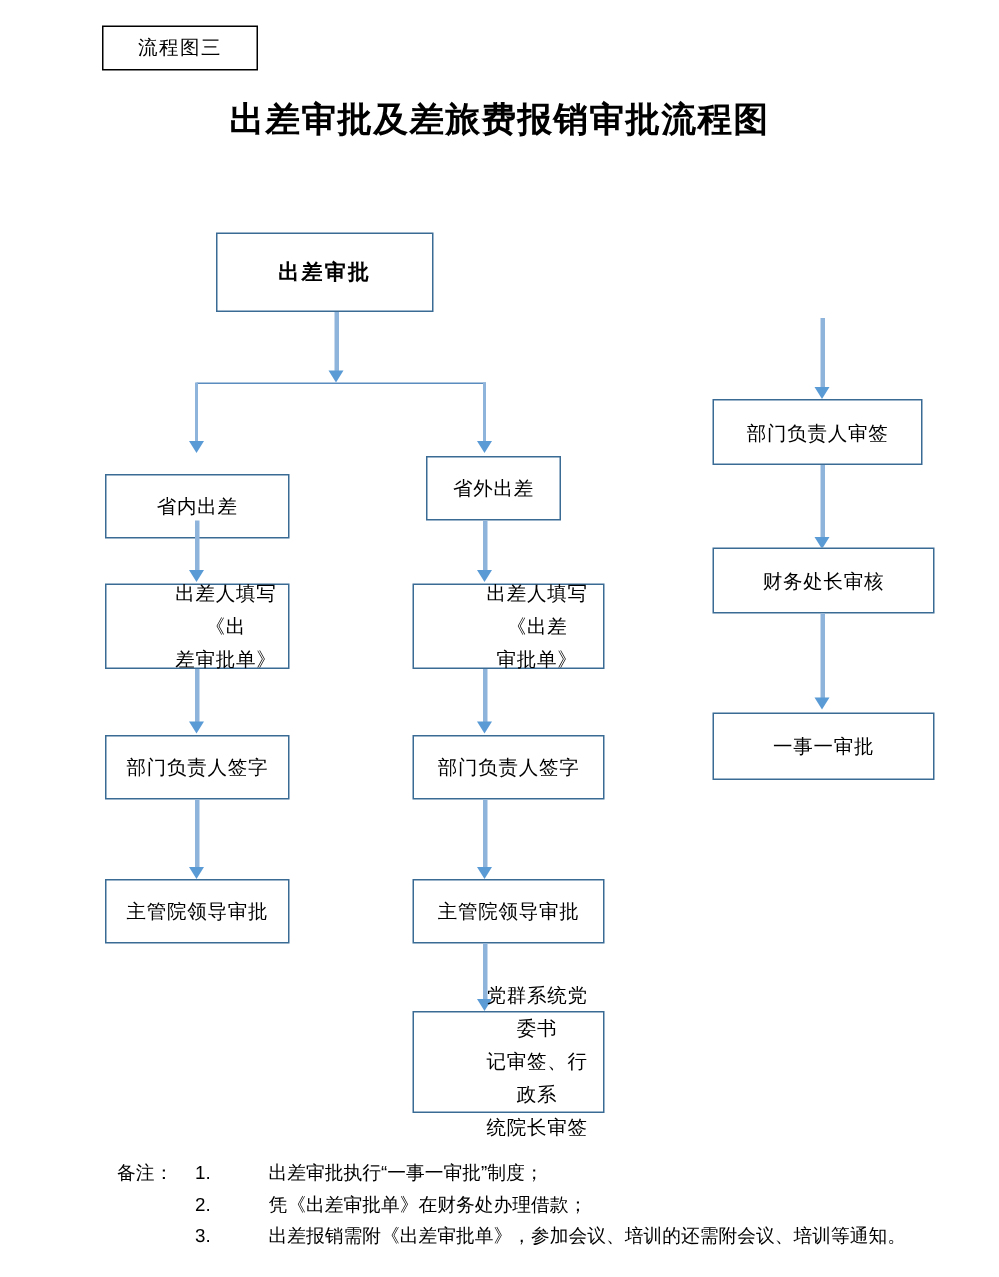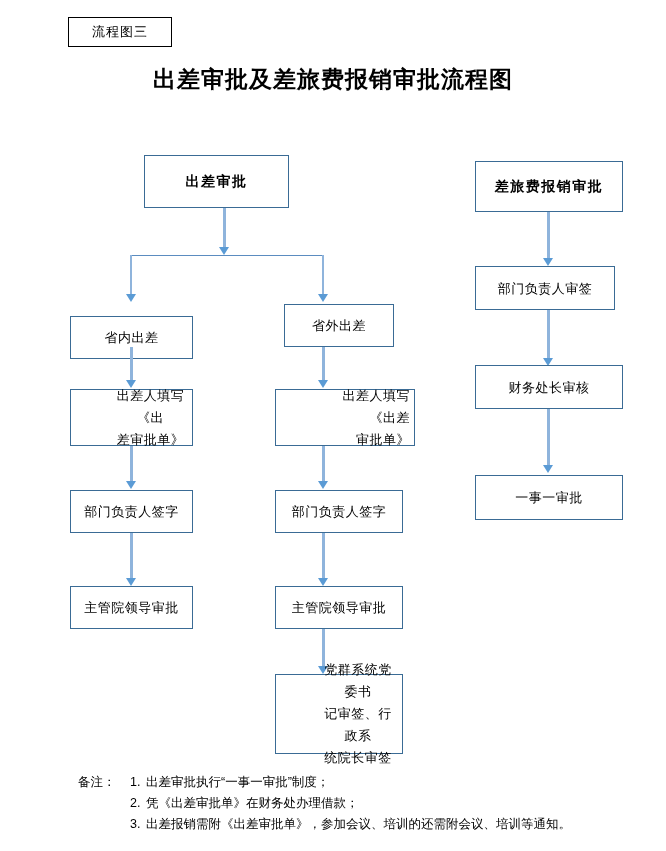--- a/index.html
+++ b/index.html
@@ -114,20 +114,21 @@
     width: 52px;
     flex: 0 0 52px;
   }
   .notes-num {
     width: 16px;
     flex: 0 0 16px;
     font-family: "Liberation Sans", "DejaVu Sans", sans-serif;
   }
   .notes-text {
     flex: 1 1 auto;
+    margin-left: 33px;
   }
 </style>
 </head>
 <body>
 
 <div id="page">
 
   <div class="tag-box">
     <span>流程图三</span>
   </div>
@@ -170,28 +171,28 @@
     <span>部门负责人签字</span>
   </div>
 
   <div class="vline" style="left:130px; top:533px; width:3px; height:48px;"></div>
   <div class="arrowhead" style="left:126px; top:578px;"></div>
 
   <div class="node" style="left:70px; top:586px; width:123px; height:43px;">
     <span>主管院领导审批</span>
   </div>
 
-  <div class="node" style="left:284px; top:304px; width:110px; height:43px;">
+  <div class="node" style="left:284px; top:304px; width:90px; height:43px;">
     <span>省外出差</span>
   </div>
 
   <div class="vline" style="left:322px; top:347px; width:3px; height:36px;"></div>
   <div class="arrowhead" style="left:318px; top:380px;"></div>
 
-  <div class="node multiline" style="left:275px; top:389px; width:140px; height:57px;text-align:right;">
+  <div class="node multiline" style="left:275px; top:389px; width:128px; height:57px;">
     <div>
       <div>出差人填写《出差</div>
       <div>审批单》</div>
     </div>
   </div>
 
   <div class="vline" style="left:322px; top:446px; width:3px; height:38px;"></div>
   <div class="arrowhead" style="left:318px; top:481px;"></div>
 
   <div class="node" style="left:275px; top:490px; width:128px; height:43px;">
@@ -201,31 +202,28 @@
   <div class="vline" style="left:322px; top:533px; width:3px; height:48px;"></div>
   <div class="arrowhead" style="left:318px; top:578px;"></div>
 
   <div class="node" style="left:275px; top:586px; width:128px; height:43px;">
     <span>主管院领导审批</span>
   </div>
 
   <div class="vline" style="left:322px; top:629px; width:3px; height:40px;"></div>
   <div class="arrowhead" style="left:318px; top:666px;"></div>
 
-  <div class="node multiline" style="left:275px; top:674px; width:128px; height:80px;">
+  <div class="node multiline" style="left:275px; top:674px; width:128px; height:68px;">
     <div>
       <div>党群系统党委书</div>
       <div>记审签、行政系</div>
       <div>统院长审签</div>
     </div>
   </div>
 
-  <div class="node header" style="left:475px; top:161px; width:148px; height:51px;">
-    <span>差旅费报销审批</span>
-  </div>
 
   <div class="vline" style="left:547px; top:212px; width:3px; height:49px;"></div>
   <div class="arrowhead" style="left:543px; top:258px;"></div>
 
   <div class="node" style="left:475px; top:266px; width:140px; height:44px;">
     <span>部门负责人审签</span>
   </div>
 
   <div class="vline" style="left:547px; top:310px; width:3px; height:51px;"></div>
   <div class="arrowhead" style="left:543px; top:358px;"></div>

